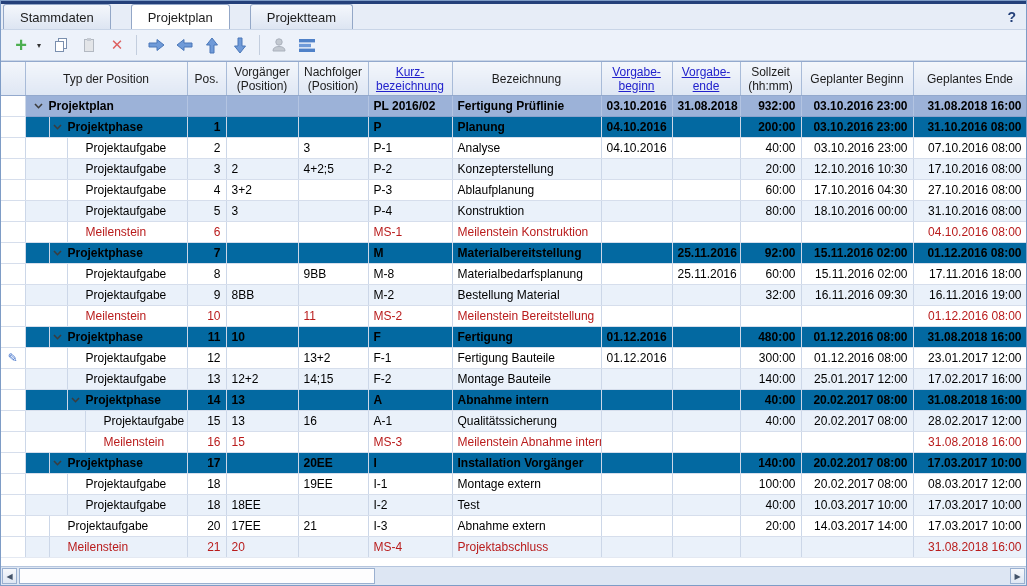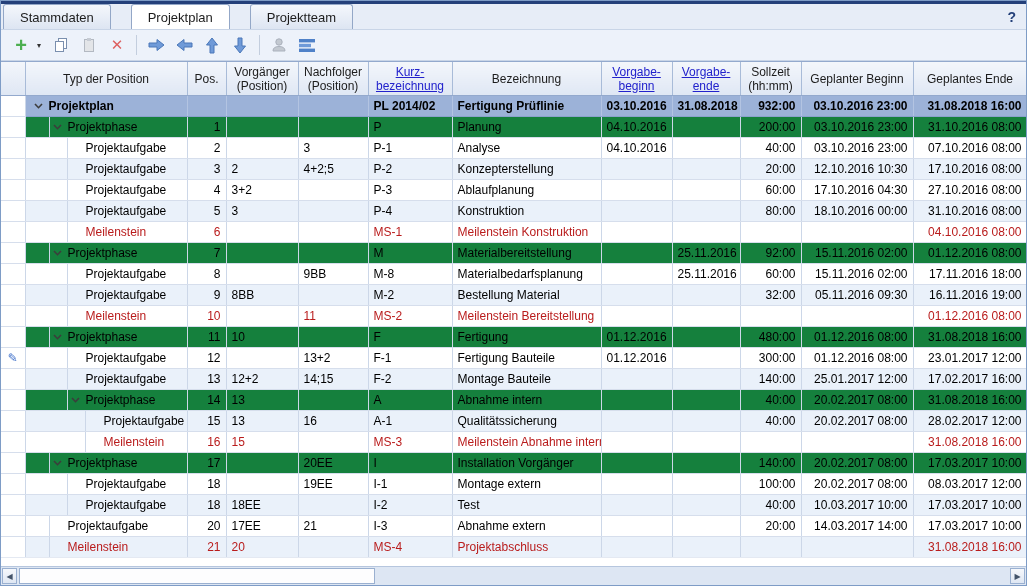--- a/index.html
+++ b/index.html
@@ -54,21 +54,21 @@
     white-space:pre-line;padding:2px 2px;height:29px;text-align:center;
   }
   table.grid th.hblue{color:#2222cc;text-decoration:underline;}
   table.grid td{
     border-right:1px solid #ccd7e8;border-bottom:1px solid #d6deec;
     height:20px;padding:0 5px;white-space:nowrap;overflow:hidden;color:#000;
   }
   td.gutter{padding:0;text-align:center;background:#fff;}
   tr.alt td{background:#eaf1fa;}
   tr.plain td{background:#ffffff;}
-  tr.phase td{background:#15803d;font-weight:normal;}
+  tr.phase td{background:#0369a1;font-weight:bold;}
   tr.root td{background:#9cb2d8;font-weight:bold;border-right-color:#b3c4e2;border-bottom-color:#8aa2cc;}
   tr.phase td.gutter, tr.alt td.gutter, tr.plain td.gutter, tr.root td.gutter{
     background:#fff;font-weight:normal;border-right:1px solid #ccd7e8;border-bottom:1px solid #d6deec;
   }
   tr.milestone td{color:#b91c1c;}
   td.r{text-align:right;}
   
   td.tree{padding:0;}
   .treeflex{display:flex;height:20px;align-items:center;}
   .indent{height:21px;border-right:1px solid #ccd7e8;flex:0 0 auto;}
@@ -216,21 +216,21 @@
                   <svg width="9" height="6" viewBox="0 0 9 6">
                     <polyline points="1,1 4.5,4.7 8,1" stroke="#3c3c3c" stroke-width="1.6" fill="none"></polyline>
                   </svg>
                 </span>
                 <span class="tlabel">Projektplan</span>
               </div>
             </td>
             <td class="r"></td>
             <td></td>
             <td></td>
-            <td>PL 2014/02</td>
+            <td>PL 2016/02</td>
             <td>Fertigung Prüflinie</td>
             <td class="r">03.10.2016</td>
             <td class="r">31.08.2018</td>
             <td class="r">932:00</td>
             <td class="r">03.10.2016 23:00</td>
             <td class="r">31.08.2018 16:00</td>
           </tr>
           <tr class="phase">
             <td class="gutter"></td>
             <td class="tree">
@@ -409,21 +409,21 @@
               </div>
             </td>
             <td class="r">9</td>
             <td>8BB</td>
             <td></td>
             <td>M-2</td>
             <td>Bestellung Material</td>
             <td class="r"></td>
             <td class="r"></td>
             <td class="r">32:00</td>
-            <td class="r">05.11.2016 09:30</td>
+            <td class="r">16.11.2016 09:30</td>
             <td class="r">16.11.2016 19:00</td>
           </tr>
           <tr class="plain milestone">
             <td class="gutter"></td>
             <td class="tree">
               <div class="treeflex">
                 <div class="indent" style="width: 36px;"></div>
                 <span class="chev"></span>
                 <span class="tlabel">Meilenstein</span>
               </div>

